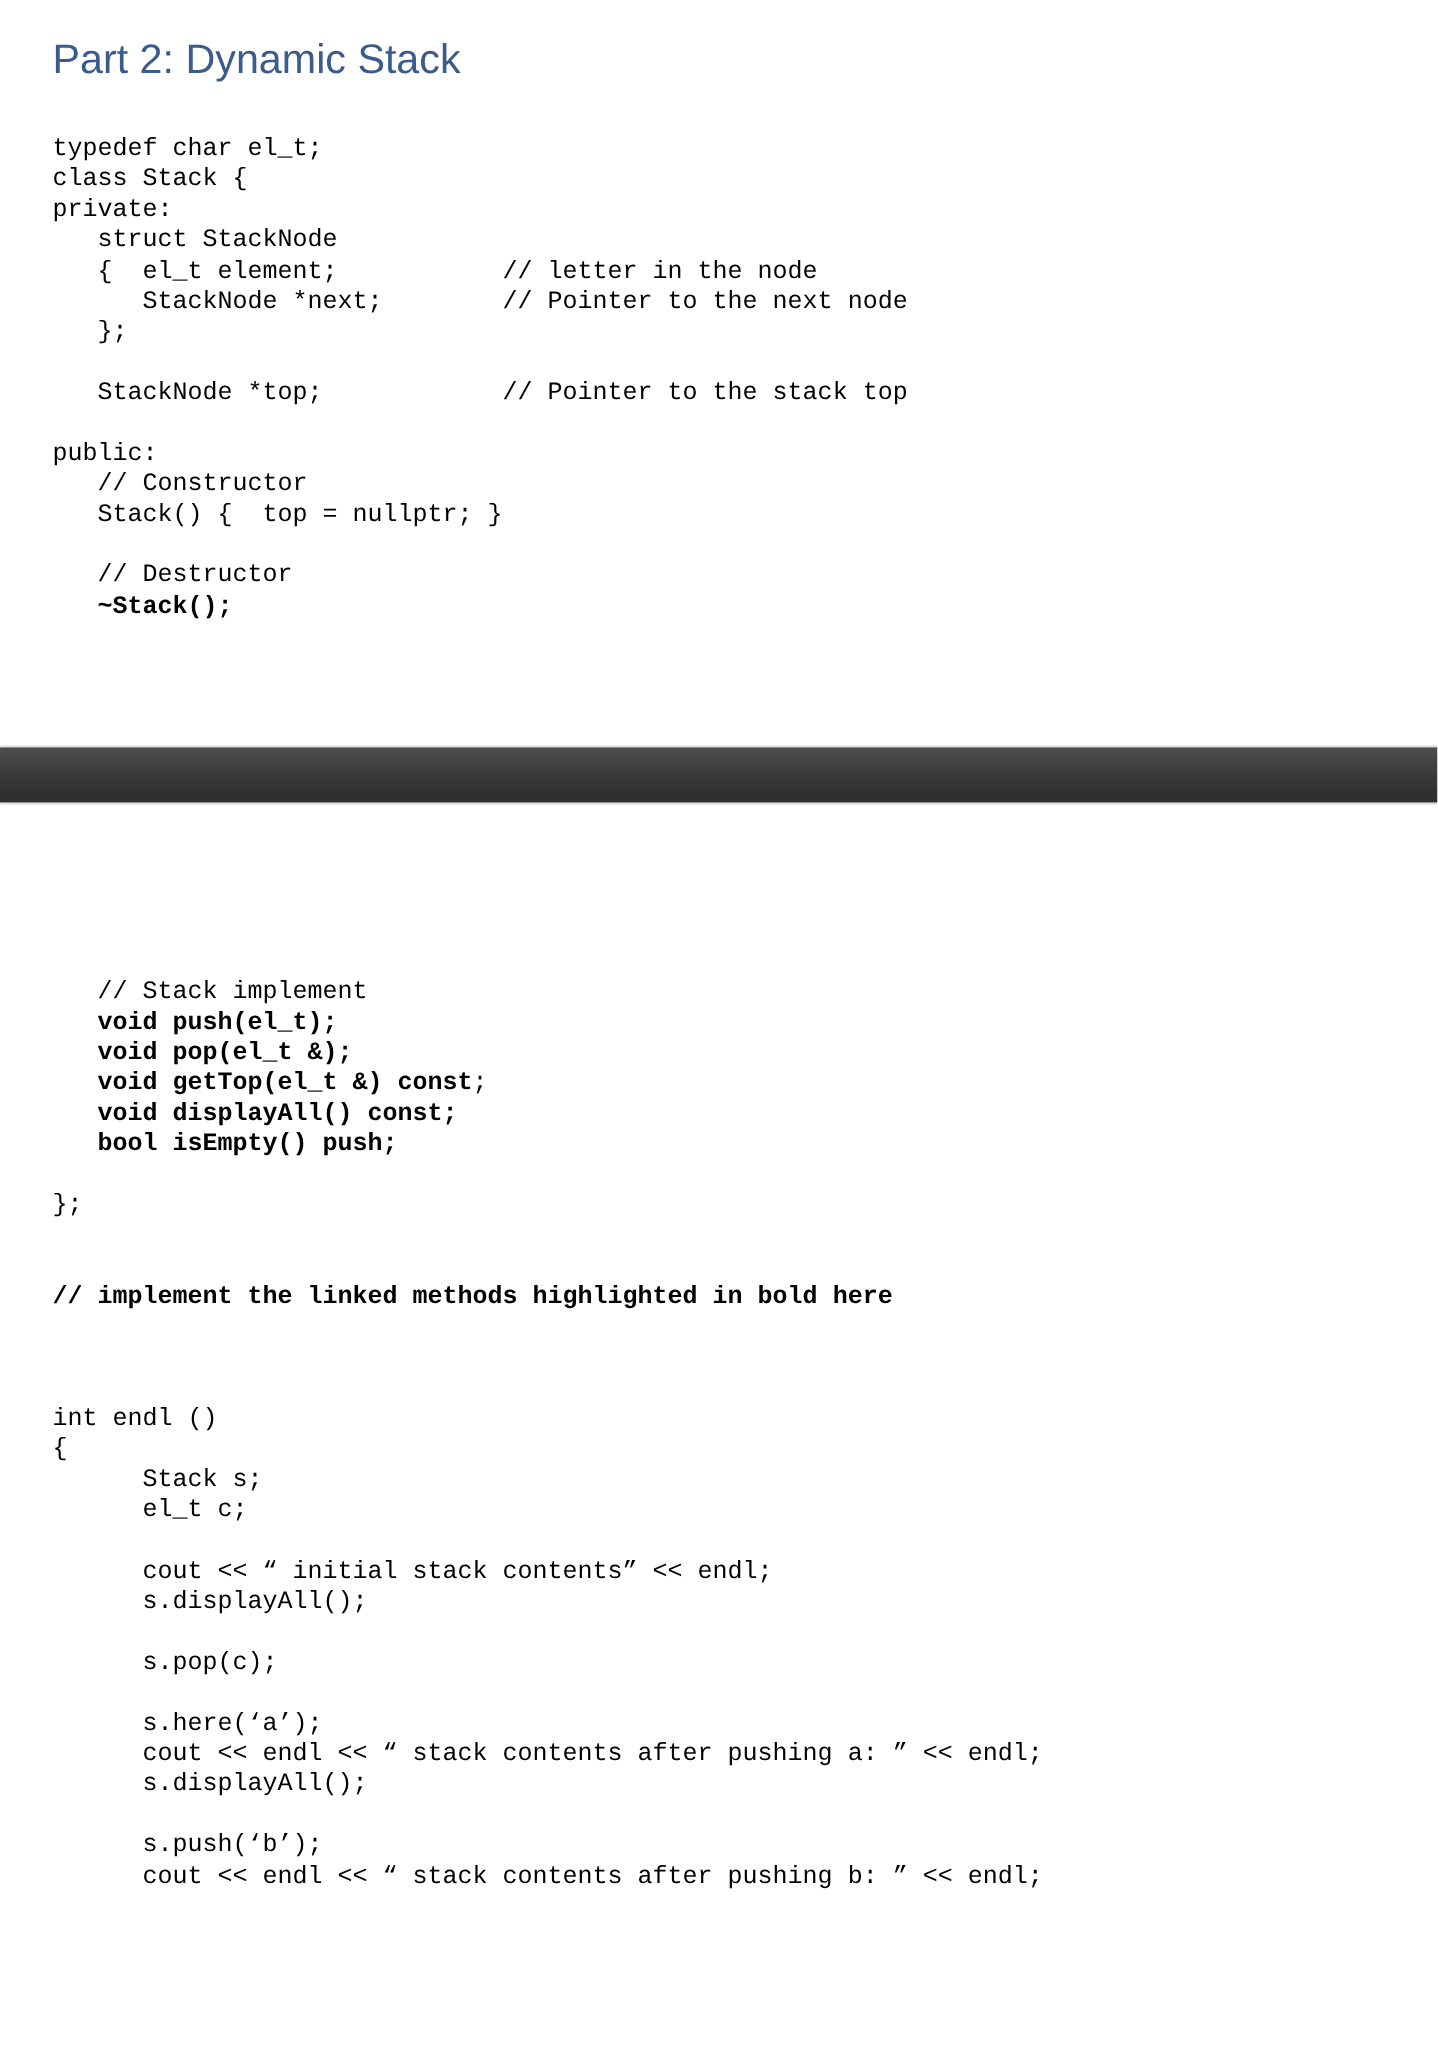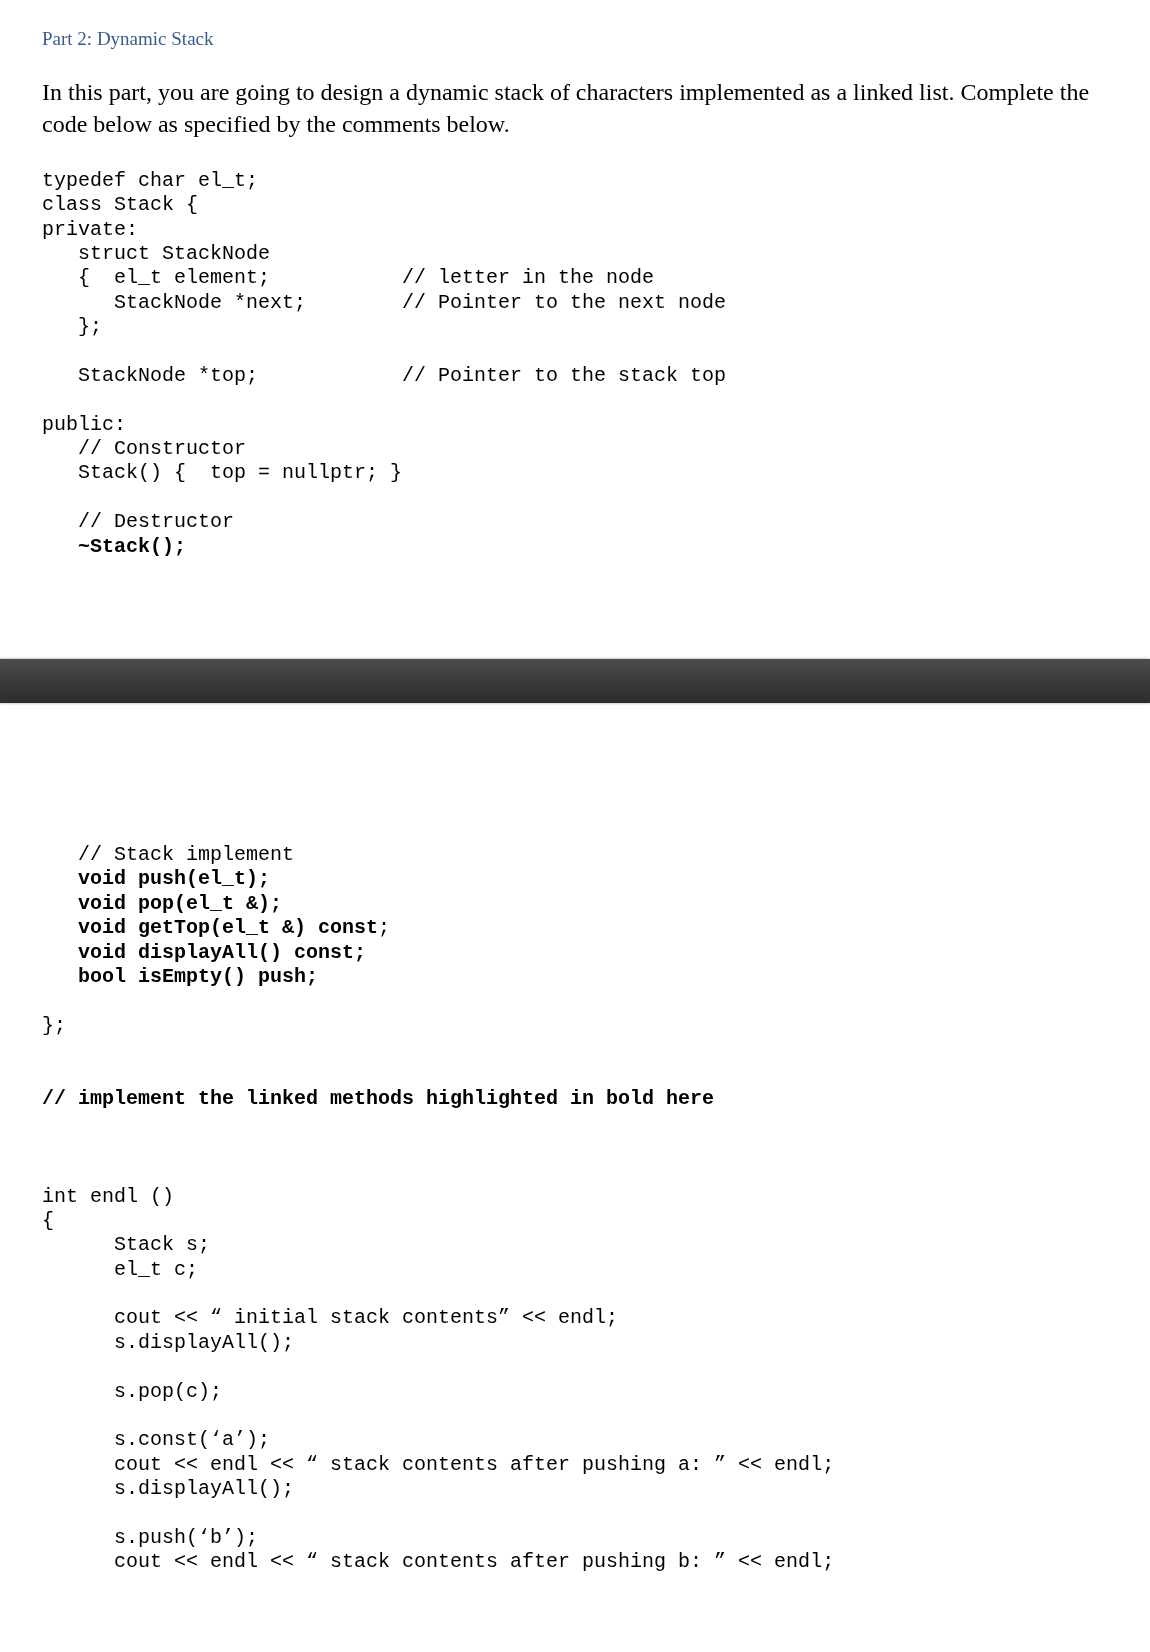--- a/index.html
+++ b/index.html
@@ -10,24 +10,24 @@
     body {
       width: 1150px;
       background: #ffffff;
       font-family: Georgia, 'Times New Roman', serif;
     }
     .page-content {
       padding: 28px 42px 0 42px;
     }
     .section-heading {
       color: #3b5b8c;
-      font-family: Liberation Serif, serif;
-      font-size: 19px;
+      font-family: Liberation Sans, sans-serif;
+      font-size: 33px;
       font-weight: normal;
-      margin-bottom: 26px;
+      margin-bottom: 42px;
     }
     .instruction-text {
       font-family: Georgia, 'Times New Roman', serif;
       font-size: 24px;
       line-height: 1.35;
       color: #000;
       margin-bottom: 28px;
     }
     .code-block {
       font-family: 'Courier New', Courier, monospace;
@@ -49,21 +49,20 @@
     }
     .page2-content {
       padding: 140px 42px 0 42px;
     }
   </style>
 </head>
 <body>
 
 <div class="page-content">
   <h2 class="section-heading">Part 2: Dynamic Stack</h2>
-  <p class="instruction-text">In this part, you are going to design a dynamic stack of characters implemented as a linked list. Complete the code below as specified by the comments below.</p>
   <div class="code-block"><span>typedef char el_t;</span>
 <span>class Stack {</span>
 <span>private:</span>
 <span>   struct StackNode</span>
 <span>   {  el_t element;           // letter in the node</span>
 <span>      StackNode *next;        // Pointer to the next node</span>
 <span>   };</span>
 <span></span>
 <span>   StackNode *top;            // Pointer to the stack top</span>
 <span></span>
@@ -95,20 +94,20 @@
 <span>int endl ()</span>
 <span>{</span>
 <span>      Stack s;</span>
 <span>      el_t c;</span>
 <span></span>
 <span>      cout &lt;&lt; “ initial stack contents” &lt;&lt; endl;</span>
 <span>      s.displayAll();</span>
 <span></span>
 <span>      s.pop(c);</span>
 <span></span>
-<span>      s.const(‘a’);</span>
+<span>      s.here(‘a’);</span>
 <span>      cout &lt;&lt; endl &lt;&lt; “ stack contents after pushing a: ” &lt;&lt; endl;</span>
 <span>      s.displayAll();</span>
 <span></span>
 <span>      s.push(‘b’);</span>
 <span>      cout &lt;&lt; endl &lt;&lt; “ stack contents after pushing b: ” &lt;&lt; endl;</span>
 </div>
 </div>
 
 </body></html>

